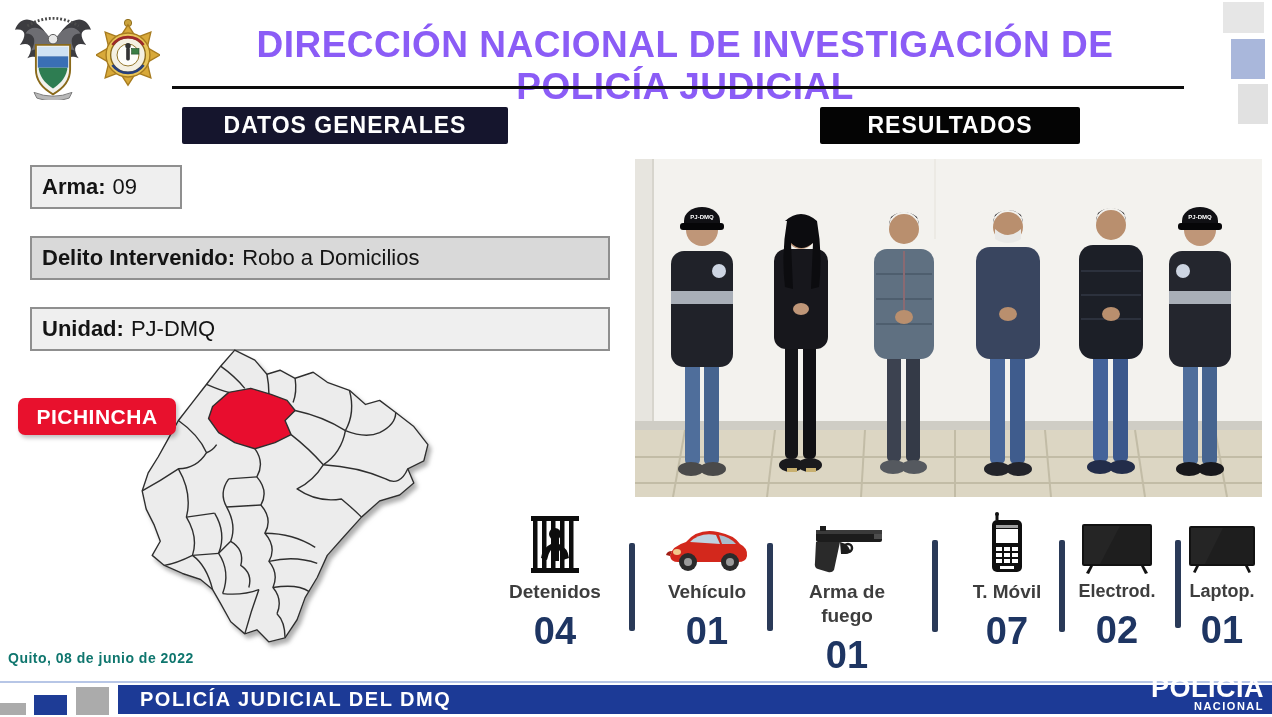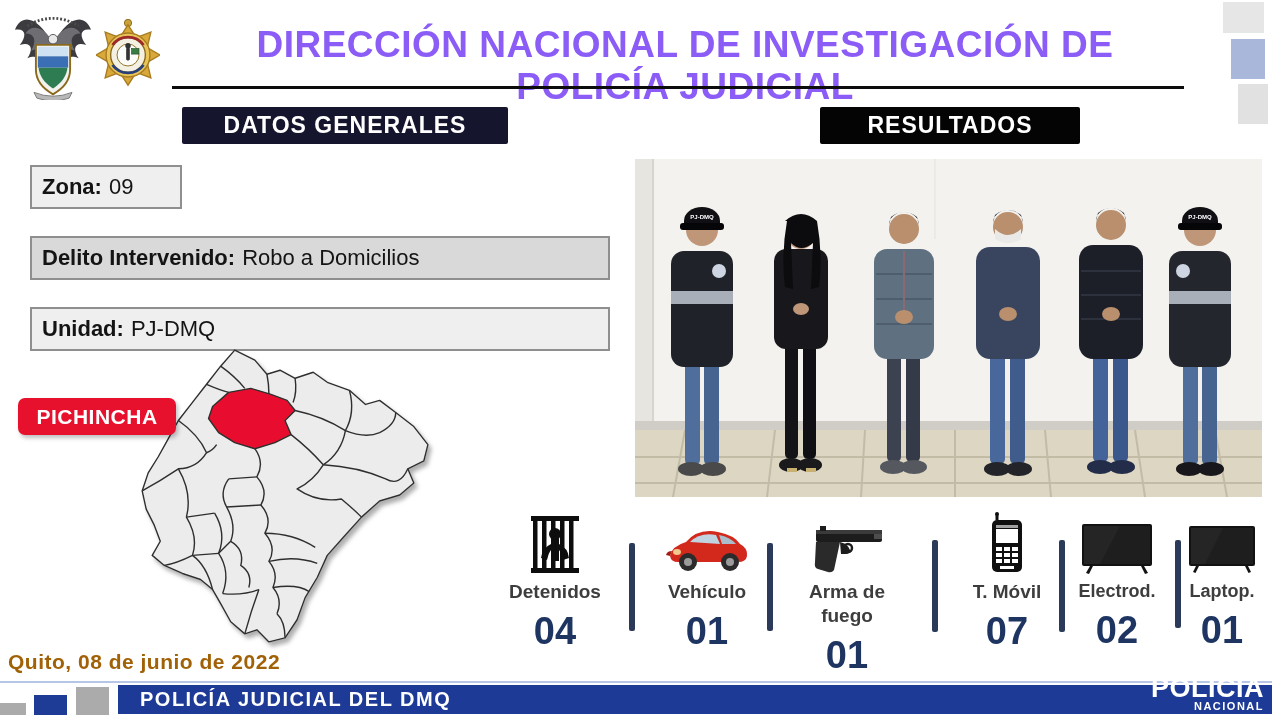--- a/index.html
+++ b/index.html
@@ -32,21 +32,21 @@
   .itc.c-zona{width:138px;margin-right:5px;}
   .itc.c-subzona{flex:1;}
   .itc.full{width:566px;margin-top:20px;}
   .itc.shaded{background:#d9d9d9;}
 
   
   #map-wrap{position:absolute;left:116px;top:340px;width:324px;height:314px;}
   #province-tag{position:absolute;left:8px;top:398px;width:158px;height:37px;background:#e8112d;
     border-radius:7px;color:#fff;font-weight:bold;font-size:21px;letter-spacing:.5px;
     display:flex;align-items:center;justify-content:center;box-shadow:2px 3px 4px rgba(0,0,0,.25);margin-left:10px;}
-  #date-line{position:absolute;left:8px;top:650px;font-size:21px;font-weight:bold;color:#a16207;letter-spacing:.5px;}
+  #date-line{position:absolute;left:8px;top:650px;font-size:14px;font-weight:bold;color:#0f766e;letter-spacing:.5px;}
 
   
   #evidence-photo{position:absolute;left:635px;top:159px;width:627px;height:338px;overflow:hidden;}
 
   
   .stat{position:absolute;top:510px;width:140px;display:flex;flex-direction:column;align-items:center;}
   .stat .icn{height:64px;display:flex;align-items:flex-end;justify-content:center;}
   .stat .s-label{margin-top:6px;font-size:19px;font-weight:bold;color:#3d3d3d;text-align:center;line-height:1.25;}
   .stat .s-label.small{font-size:18px;}
   .stat .s-value{margin-top:8px;font-size:38px;font-weight:bold;color:#1e3562;line-height:1;}
@@ -103,21 +103,21 @@
   <div id="deco-sq-1" class="deco-sq"></div>
   <div id="deco-sq-2" class="deco-sq"></div>
   <div id="deco-sq-3" class="deco-sq"></div>
 
   <div id="banner-datos" class="banner">DATOS GENERALES</div>
   <div id="banner-resultados" class="banner">RESULTADOS</div>
 
   <div id="info-table">
     <div class="itr">
       <div class="itc c-zona">
-        <span class="lbl">Zona:</span>
+        <span class="lbl">Arma:</span>
         <span class="val">09</span>
       </div>
     </div>
     <div class="itr">
       <div class="itc full shaded">
         <span class="lbl">Delito Intervenido:</span>
         <span class="val">Robo a Domicilios</span>
       </div>
     </div>
     <div class="itr">

